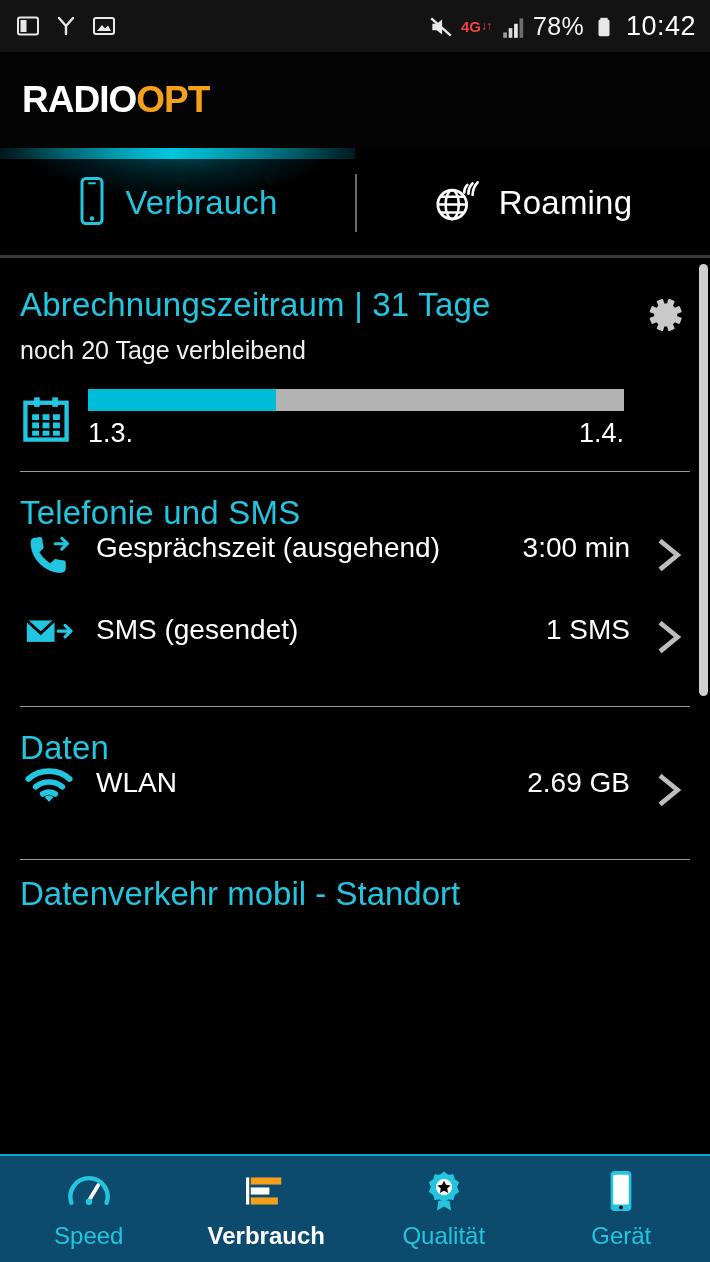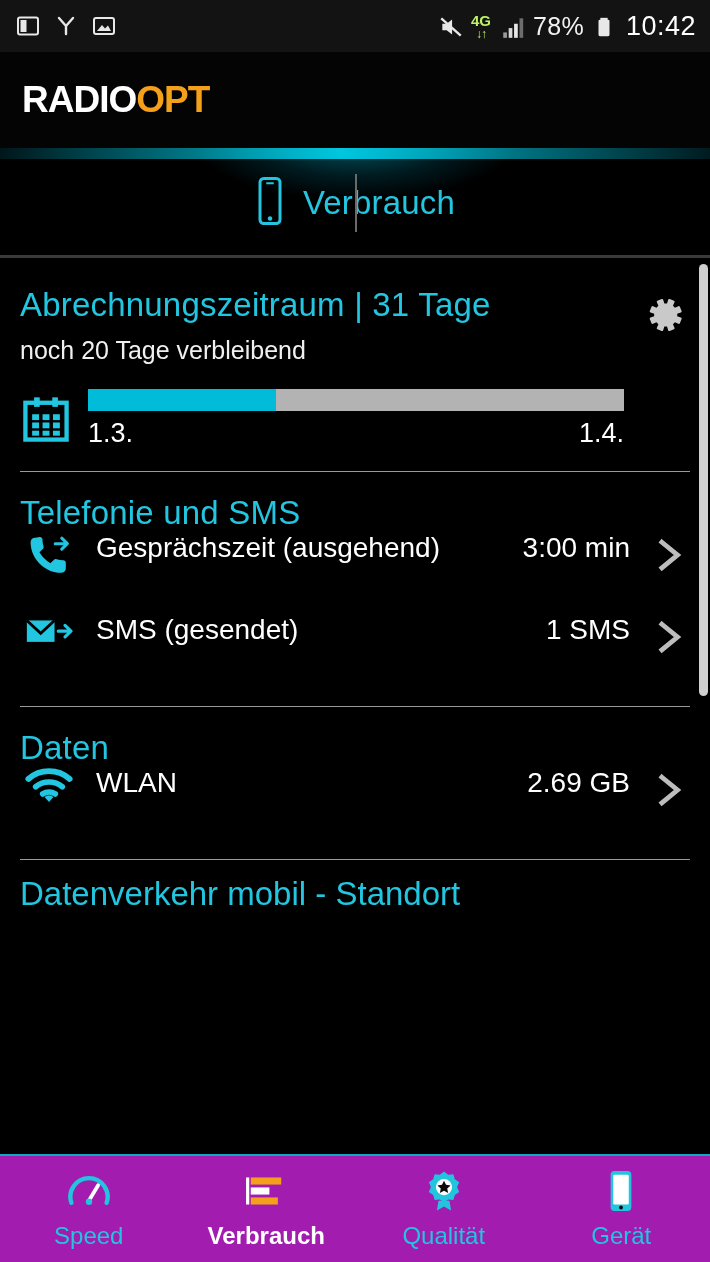--- a/index.html
+++ b/index.html
@@ -13,22 +13,22 @@
   
   .statusbar{
     height:52px; background:#131313;
     display:flex; align-items:center; padding:0 14px 0 16px;
   }
   .sb-left{ display:flex; align-items:center; gap:14px; }
   .sb-right{ margin-left:auto; display:flex; align-items:center; gap:9px; }
   .sb-ico{ width:24px; height:24px; display:block; }
   .sb-text{ font-size:25px; color:#f2f2f2; letter-spacing:.3px; }
   .sb-clock{ font-size:27px; color:#fff; letter-spacing:.5px; }
-  .net4g{ font-size:14px; color:#bef264; line-height:1; text-align:center;
-          display:flex; flex-direction:column; align-items:center; }
+  .net4g{ font-size:14px; color:#ef4444; line-height:1; text-align:center;
+          display:flex; align-items:center; }
   .net4g b{ font-size:15px; font-weight:700; }
   .net4g i{ font-style:normal; font-size:12px; letter-spacing:-1px; }
 
   
   .logobar{
     height:96px; background:#040404;
     display:flex; align-items:center; padding-left:22px;
   }
   .logo{ font-size:37px; font-weight:700; letter-spacing:-1px;
          display:flex; align-items:center; }
@@ -98,21 +98,21 @@
   .row-val{ margin-left:auto; font-size:28px; color:#fff; }
   .chev{ margin-left:22px; flex:none; }
 
   
   .cut-section{ padding:14px 20px 0 20px; }
   .cut-title{ color:#22c6e0; font-size:33px; line-height:1.24; }
 
   
   .bottomnav{
     position:absolute; left:0; bottom:0; width:710px; height:108px;
-    background:#a21caf; display:flex; align-items:center;
+    background:#0c4a6e; display:flex; align-items:center;
     border-top:2px solid #12a7c4;
   }
   .nav-item{ flex:1; display:flex; flex-direction:column;
              align-items:center; justify-content:center; gap:9px; }
   .nav-label{ font-size:24px; color:#23c4de; }
   .nav-item.active .nav-label{ color:#fff; font-weight:700; }
   .nav-ico{ height:44px; display:flex; align-items:center; }
 </style>
 </head>
 <body>
@@ -179,20 +179,33 @@
 <div class="tabs">
   <div class="tab active">
     <span>
       <svg viewBox="0 0 24 40" width="30" height="50">
           <rect x="4" y="2" width="16" height="36" rx="3" fill="none" stroke="#22c6e0" stroke-width="2.4"></rect>
           <rect x="9" y="5" width="6" height="1.6" fill="#22c6e0"></rect>
           <circle cx="12" cy="34" r="1.8" fill="#22c6e0"></circle>
         </svg>
     </span>
     <span class="tab-label">Verbrauch</span>
+  </div>
+  <div class="tab">
+    <span>
+      <svg viewBox="0 0 40 38" width="48" height="46">
+        <circle cx="16" cy="22" r="12" fill="none" stroke="#fff" stroke-width="2.3"></circle>
+        <ellipse cx="16" cy="22" rx="5.5" ry="12" fill="none" stroke="#fff" stroke-width="2.1"></ellipse>
+        <path d="M4.6 22 H27.4 M6.2 15.5 H25.8 M6.2 28.5 H25.8" stroke="#fff" stroke-width="2.1"></path>
+        <path d="M26 12 a9 9 0 0 1 2.6 -6.4" fill="none" stroke="#fff" stroke-width="2.2" stroke-linecap="round"></path>
+        <path d="M29.5 13 a12.5 12.5 0 0 1 3.4 -8.6" fill="none" stroke="#fff" stroke-width="2.2" stroke-linecap="round"></path>
+        <path d="M33 14 a16 16 0 0 1 4.2 -10.6" fill="none" stroke="#fff" stroke-width="2.2" stroke-linecap="round"></path>
+      </svg>
+    </span>
+    <span class="tab-label">Roaming</span>
   </div>
   <div class="tab-sep"></div>
   <div class="tabs-underline"></div>
 </div>
 
 <div class="content">
   <div class="scrollbar"></div>
 
   <div class="billing">
     <div class="sec-title">Abrechnungszeitraum | 31 Tage</div>

